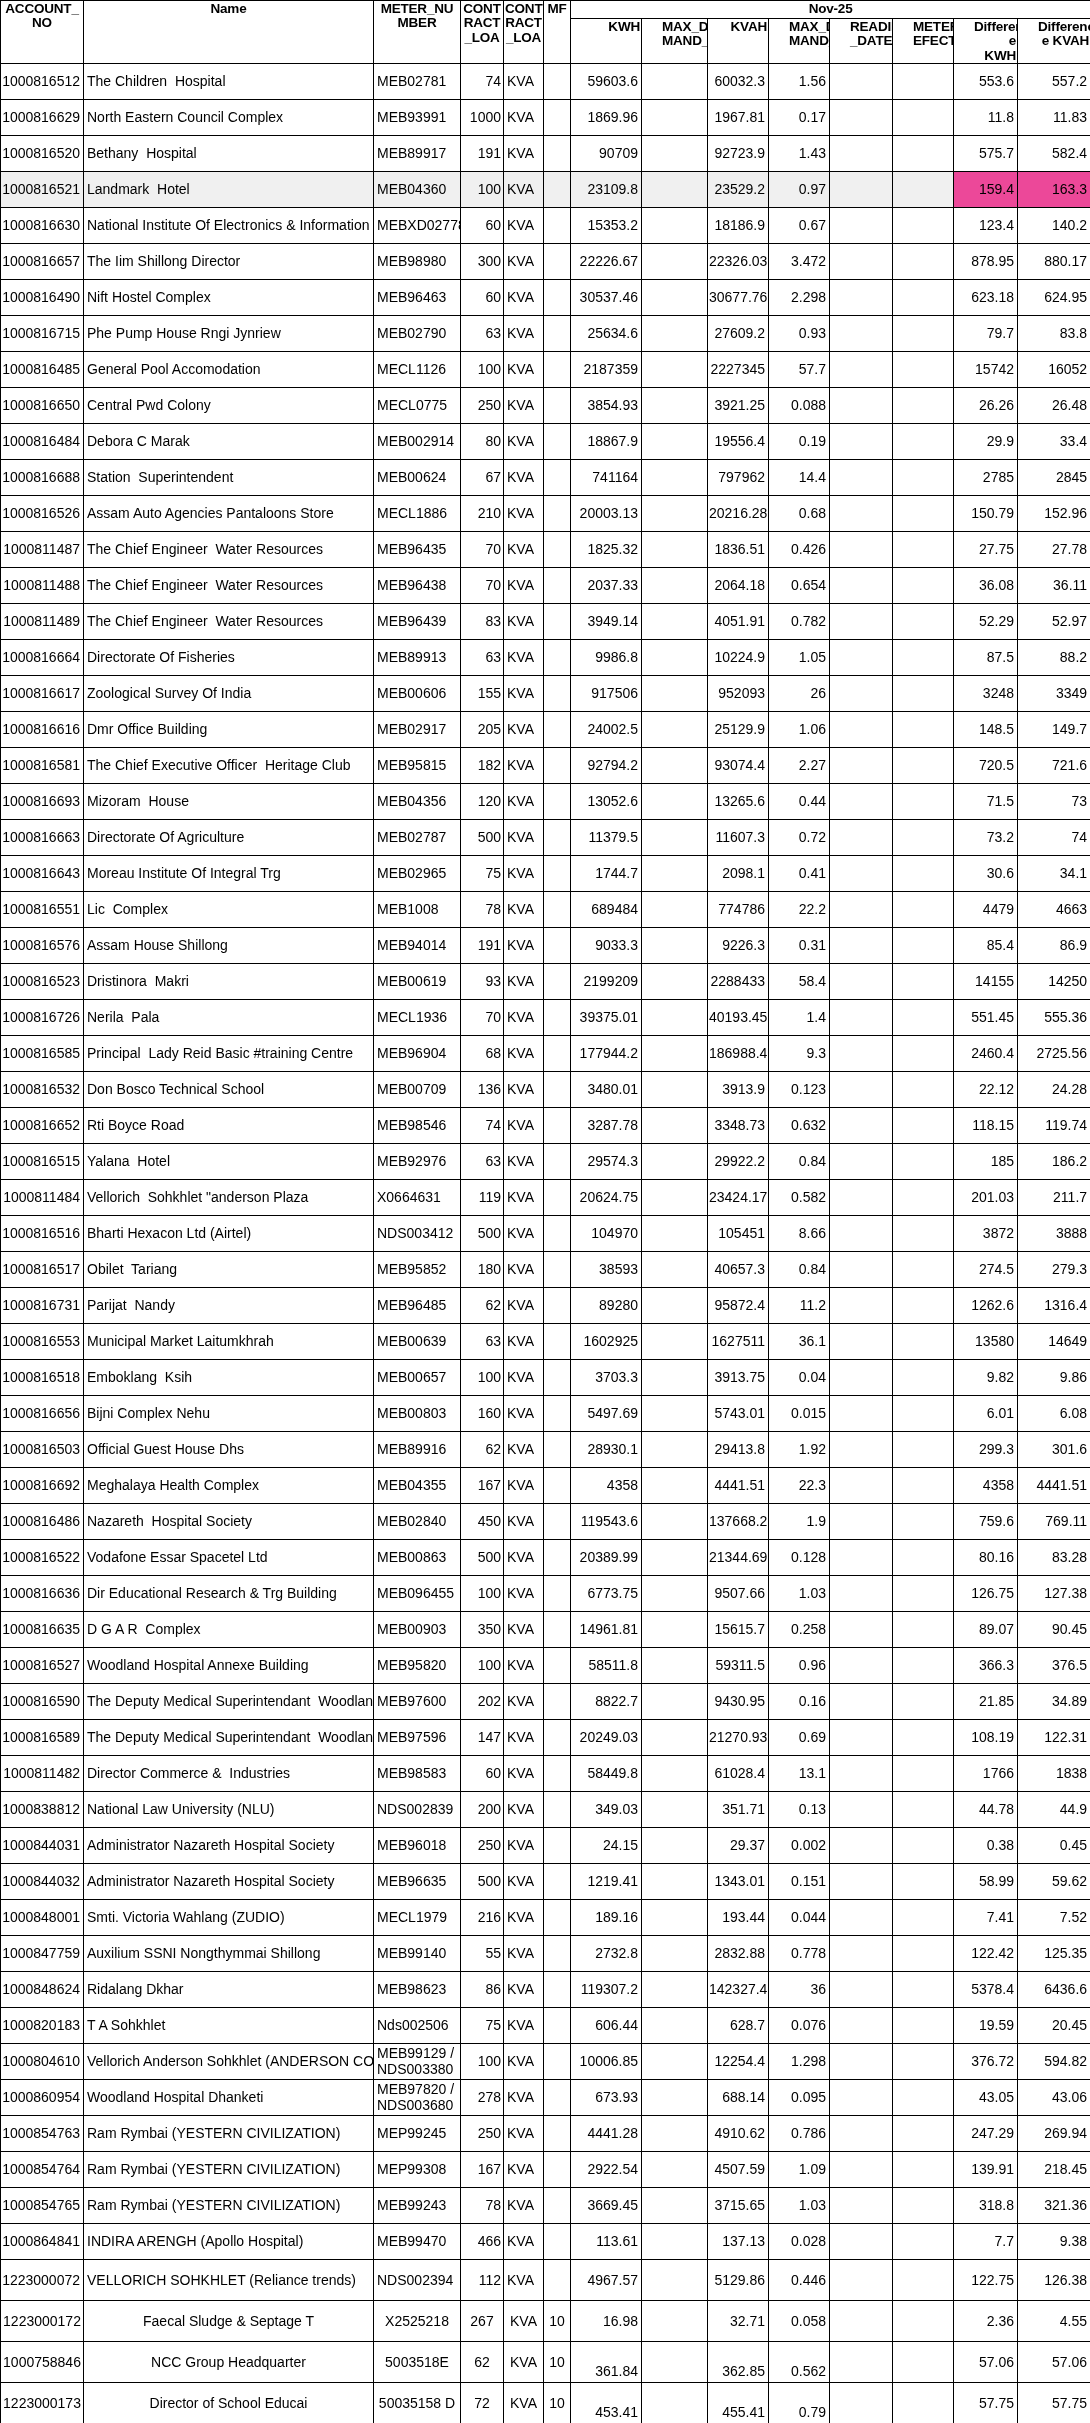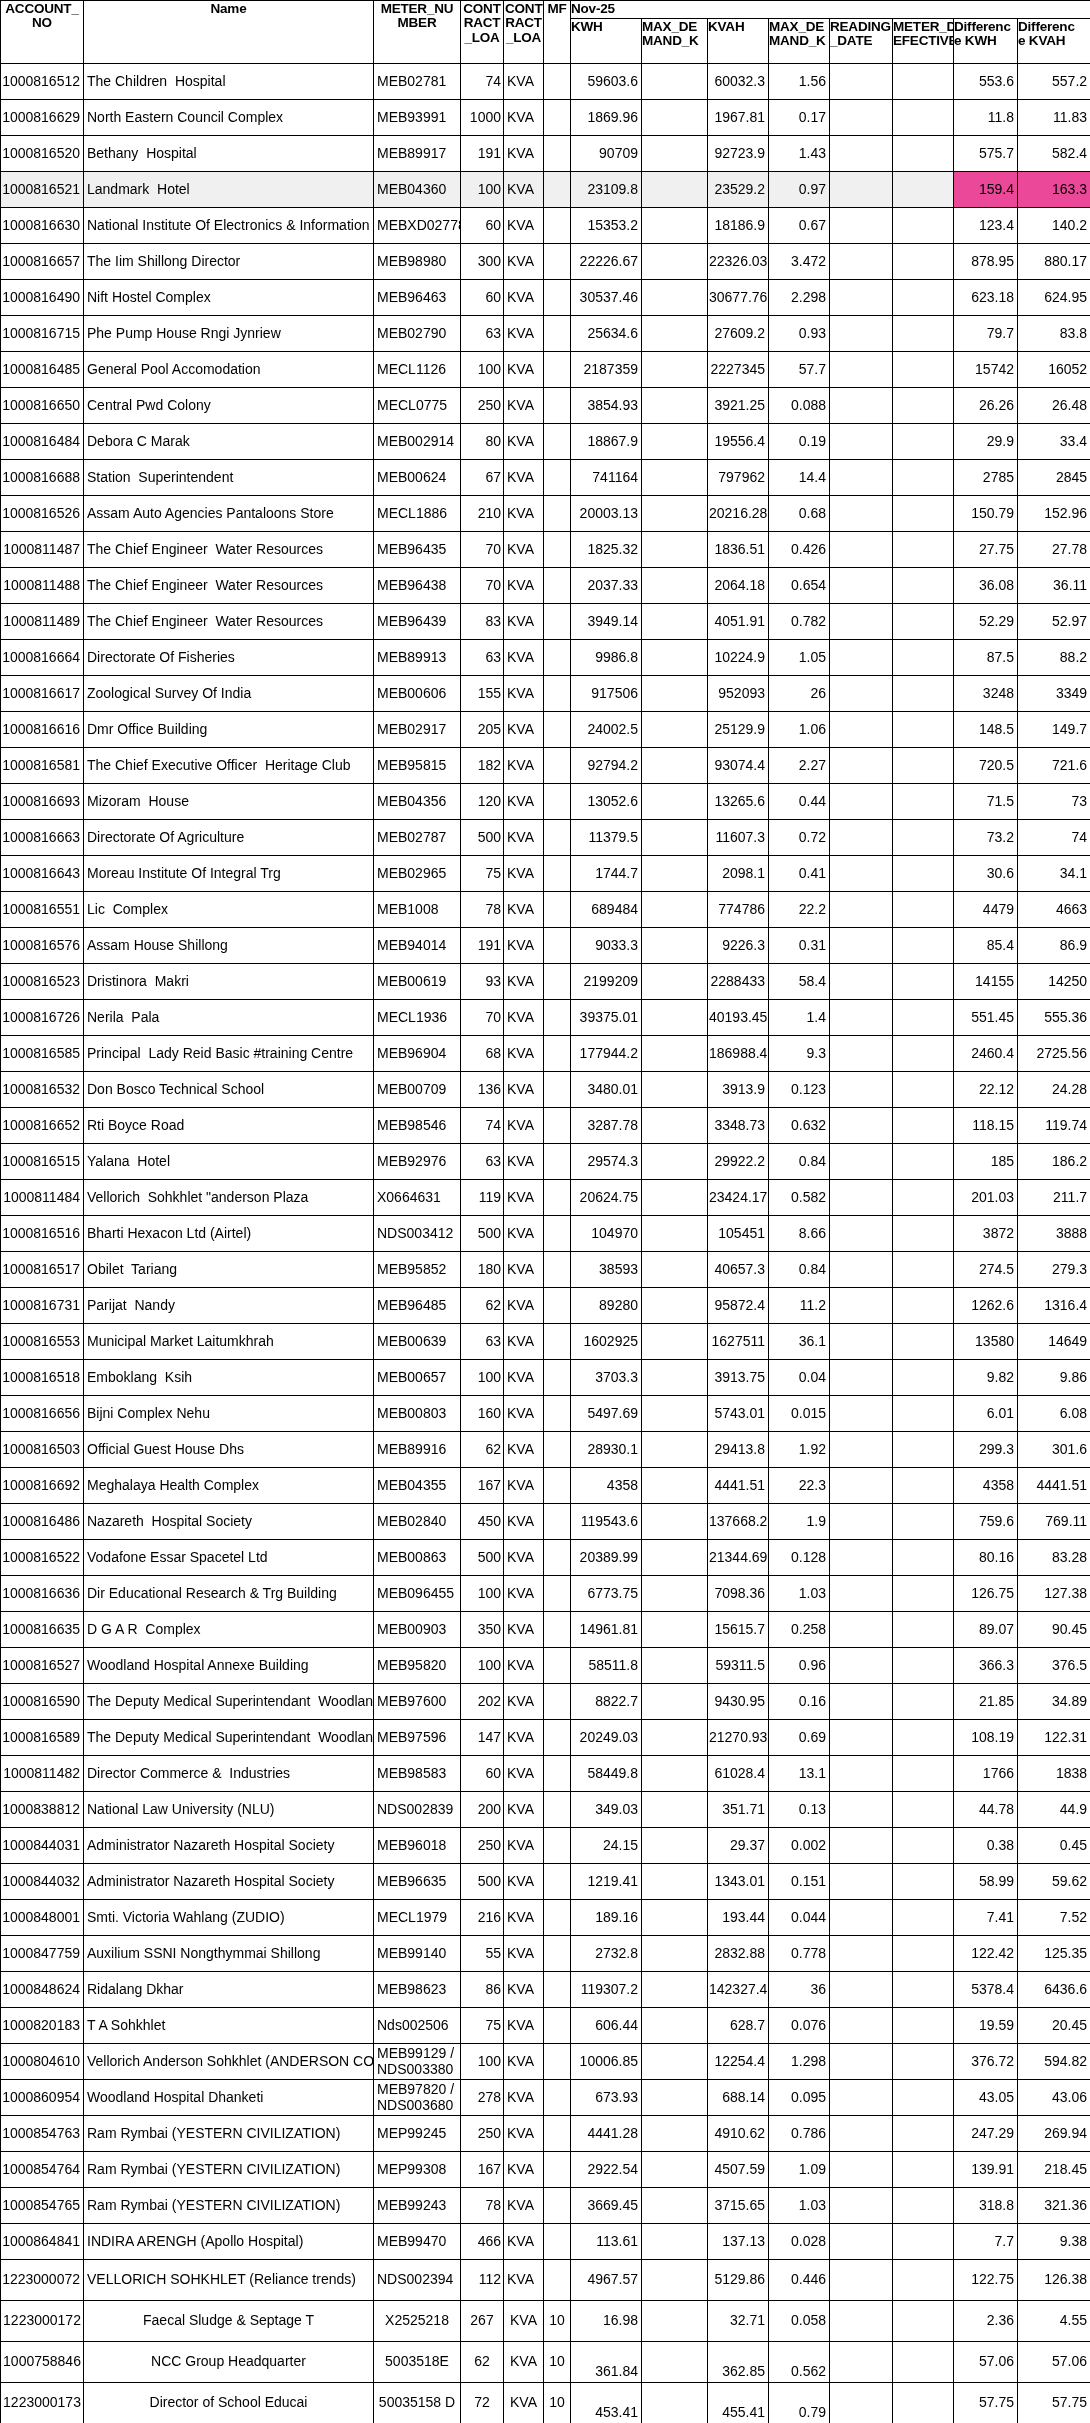--- a/index.html
+++ b/index.html
@@ -29,27 +29,27 @@
     vertical-align: top;
     white-space: pre-line;
     line-height: 1.07;
     padding: 1px 1px 0 1px;
     text-align: center;
     background: #ffffff;
   }
   thead tr.month-row { height: 18px; }
   thead tr.sub-row   { height: 45px; }
   thead th.month {
-    text-align: left;
+    text-align: center;
     vertical-align: middle;
     padding: 0;
   }
   thead th.sub {
-    text-align: left;
-    padding-left: 0;
+    text-align: right;
+    padding-left: 20px;
   }
   tbody tr { height: 36px; }
   tbody tr.tall { height: 41px; }
   tbody td {
     font-size: 14px;
     vertical-align: middle;
     line-height: 1.1;
   }
   .c-acct  { text-align: right;  padding-right: 3px; }
   .c-name  { text-align: left;   padding-left: 3px; white-space: pre; }
@@ -796,21 +796,21 @@
         </tr>
         <tr>
           <td class="c-acct">1000816636</td>
           <td class="c-name">Dir Educational Research &amp; Trg Building</td>
           <td class="c-meter">MEB096455</td>
           <td class="c-load">100</td>
           <td class="c-unit">KVA</td>
           <td class="c-mf"></td>
           <td class="c-num">6773.75</td>
           <td class="c-num"></td>
-          <td class="c-num">7098.36</td>
+          <td class="c-num">9507.66</td>
           <td class="c-num">1.03</td>
           <td class="c-num"></td>
           <td class="c-num"></td>
           <td class="c-num">126.75</td>
           <td class="c-num">127.38</td>
         </tr>
         <tr>
           <td class="c-acct">1000816635</td>
           <td class="c-name">D G A R  Complex</td>
           <td class="c-meter">MEB00903</td>

